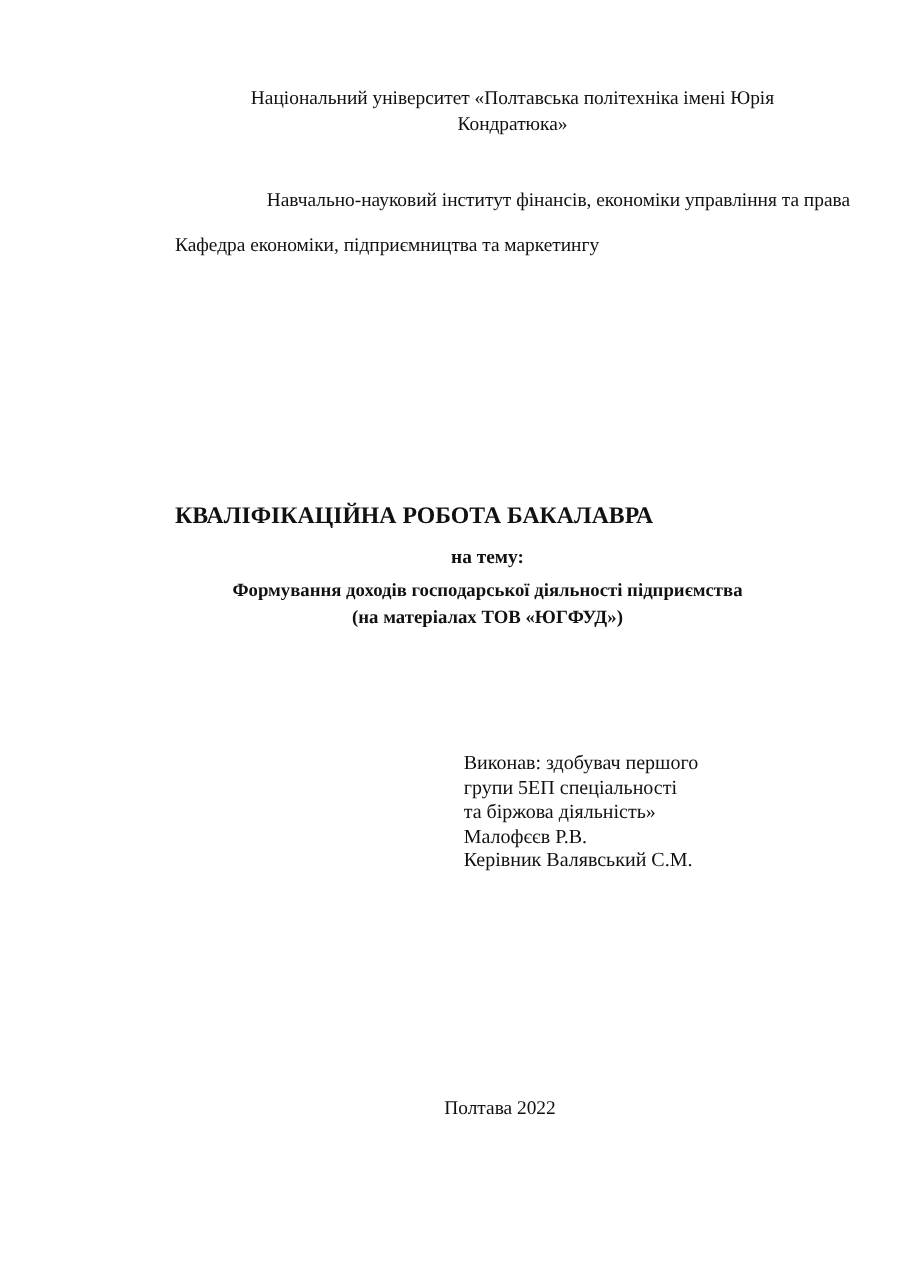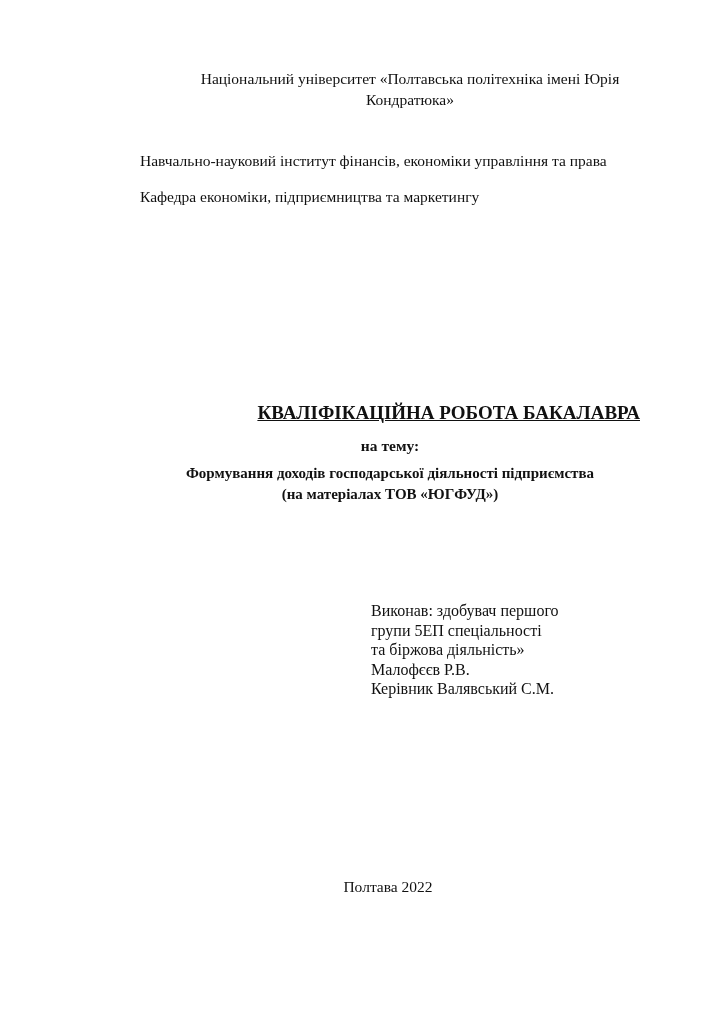--- a/index.html
+++ b/index.html
@@ -73,40 +73,40 @@
   .author-block {
     position: absolute;
     left: 371px;
     top: 601px;
     font-size: 16px;
     line-height: 19.5px;
   }
   .author-block div { white-space: nowrap; }
   .footer-city {
     top: 876px;
-    left: 318px;
+    left: 330px;
     width: 140px;
     text-align: center;
   }
 </style>
 </head>
 <body>
 
 <div class="page">
 
   <div class="line university">
     <div>Національний університет «Полтавська політехніка імені Юрія</div>
     <div>Кондратюка»</div>
   </div>
 
-  <div class="line institute" style="text-align:left;">Навчально-науковий інститут фінансів, економіки управління та права</div>
+  <div class="line institute" style="text-align:right;">Навчально-науковий інститут фінансів, економіки управління та права</div>
 
   <div class="line department" style="">Кафедра економіки, підприємництва та маркетингу</div>
 
-  <div class="line title bold" style="text-align:right;text-decoration:underline;">КВАЛІФІКАЦІЙНА РОБОТА БАКАЛАВРА</div>
+  <div class="line title bold" style="text-align:left;">КВАЛІФІКАЦІЙНА РОБОТА БАКАЛАВРА</div>
 
   <div class="line subtitle bold" style="text-align:center;">на тему:</div>
 
   <div class="line topic bold" style="text-align:center;">
     <div>Формування доходів господарської діяльності підприємства</div>
     <div>(на матеріалах ТОВ «ЮГФУД»)</div>
   </div>
 
   <div class="author-block">
     <div>Виконав: здобувач першого</div>

